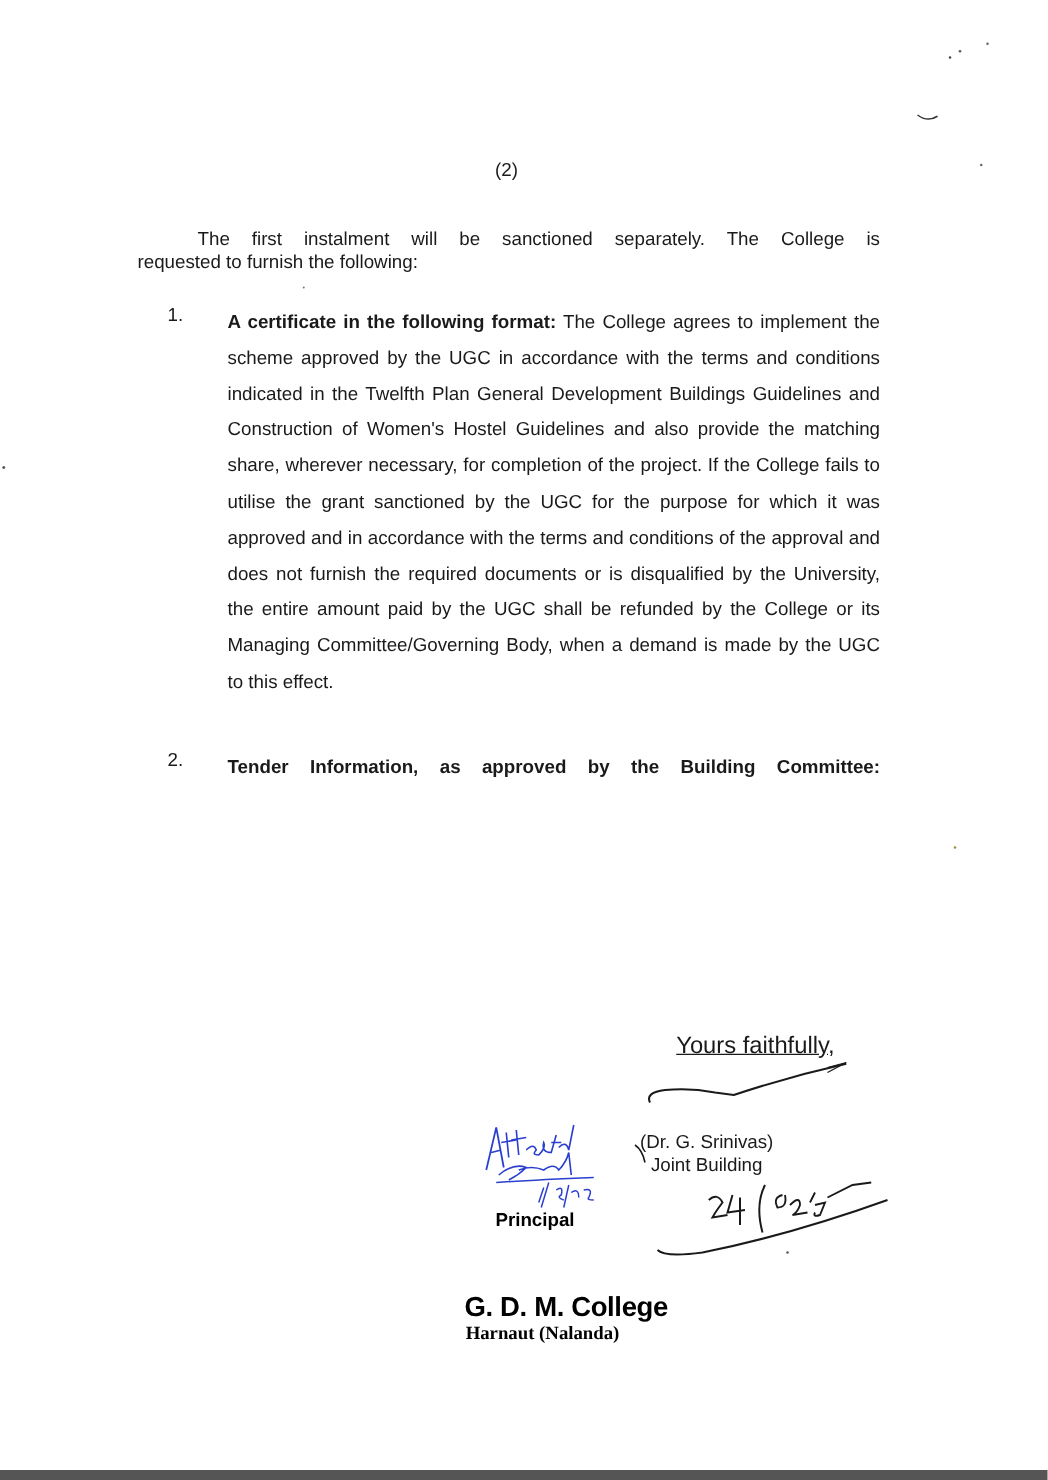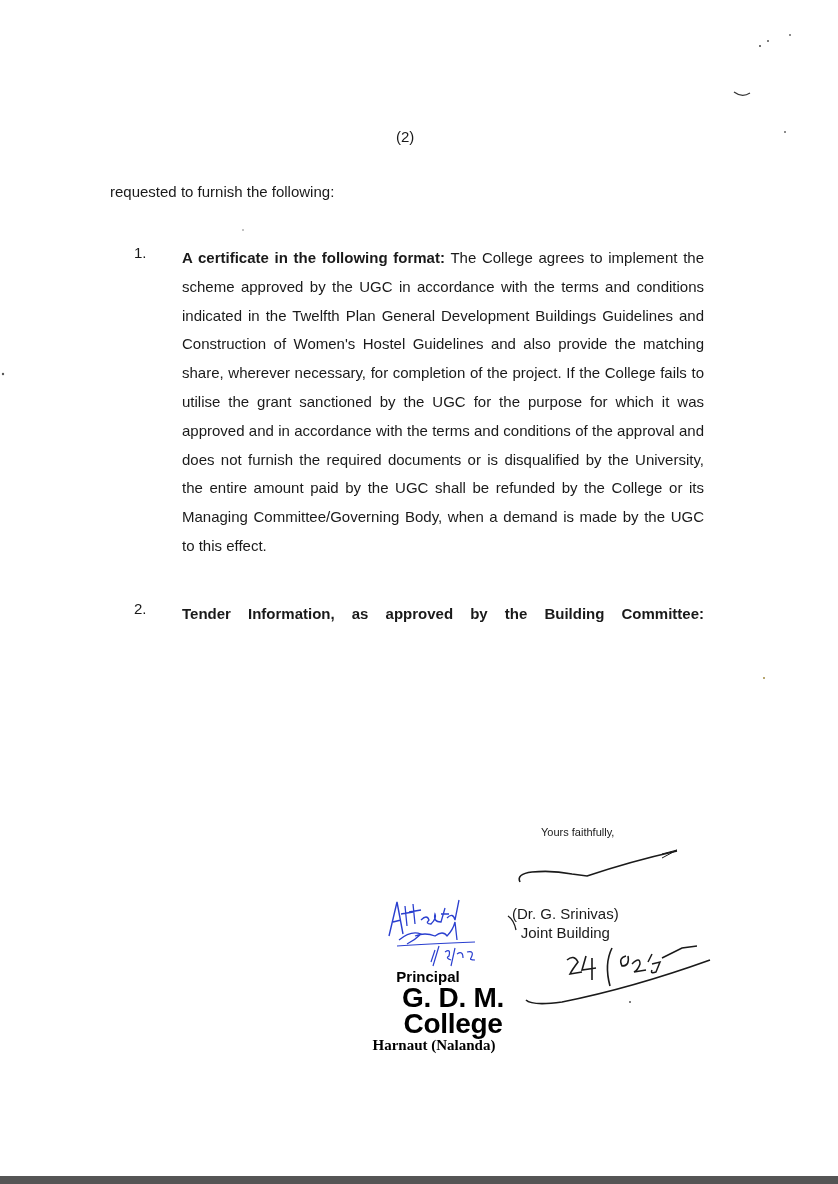--- a/index.html
+++ b/index.html
@@ -22,41 +22,42 @@
   .item .num {
     position: absolute; left: 14px; top: 0; font-size: 15px;
   }
   .item .body {
     margin-left: 62px; font-size: 15px; line-height: 28.8px; text-align: justify;
   }
   .item .body b { font-weight: bold; }
   .item1 { top: 244px; }
   .item2 { top: 600px; }
   .note { font-weight: bold; font-size: 15px; line-height: 28.8px; text-align: justify; }
-  .closing { position: absolute; left: 541px; top: 826px; font-size: 11px; }
+  .closing { position: absolute; left: 541px; top: 826px; font-size: 19px; text-decoration: underline; }
   .signame { position: absolute; left: 512px; top: 904px; font-size: 15px; line-height: 19px; text-align: center; }
   .stamp {
     position: absolute; left: 368px; top: 968px; width: 170px; text-align: center;
     color: #000000; font-weight: bold;
   }
   .stamp .s1 { font-size: 15px; margin-left: -50px; }
-  .stamp .s2 { font-size: 28px; line-height: 26px; letter-spacing: -0.3px; }
+  .stamp .s2 { font-size: 22px; line-height: 26px; letter-spacing: -0.3px; margin-top: 48px; }
   .stamp .s3 { font-size: 15px; margin-left: -38px; font-family: Liberation Serif, serif; }
   .handwriting { position: absolute; }
   .bottom-bar {
     position: absolute; left: 0; top: 1176px; width: 838px; height: 8px; background: #555555;
   }
   svg { overflow: visible; }
 </style>
 </head>
 <body>
 
 <div class="page-num">(2)</div>
 
 <div class="intro">
+  <span class="first">The first instalment will be sanctioned separately. The College is</span>
   <span>requested to furnish the following:</span>
 </div>
 
 <div class="item item1">
   <span class="num">1.</span>
   <div class="body"><b>A certificate in the following format:</b><span> The College agrees to implement the scheme approved by the UGC in accordance with the terms and conditions indicated in the Twelfth Plan General Development Buildings Guidelines and Construction of Women's Hostel Guidelines and also provide the matching share, wherever necessary, for completion of the project. If the College fails to utilise the grant sanctioned by the UGC for the purpose for which it was approved and in accordance with the terms and conditions of the approval and does not furnish the required documents or is disqualified by the University, the entire amount paid by the UGC shall be refunded by the College or its Managing Committee/Governing Body, when a demand is made by the UGC to this effect.</span></div>
 </div>
 
 <div class="item item2">
   <span class="num">2.</span>

